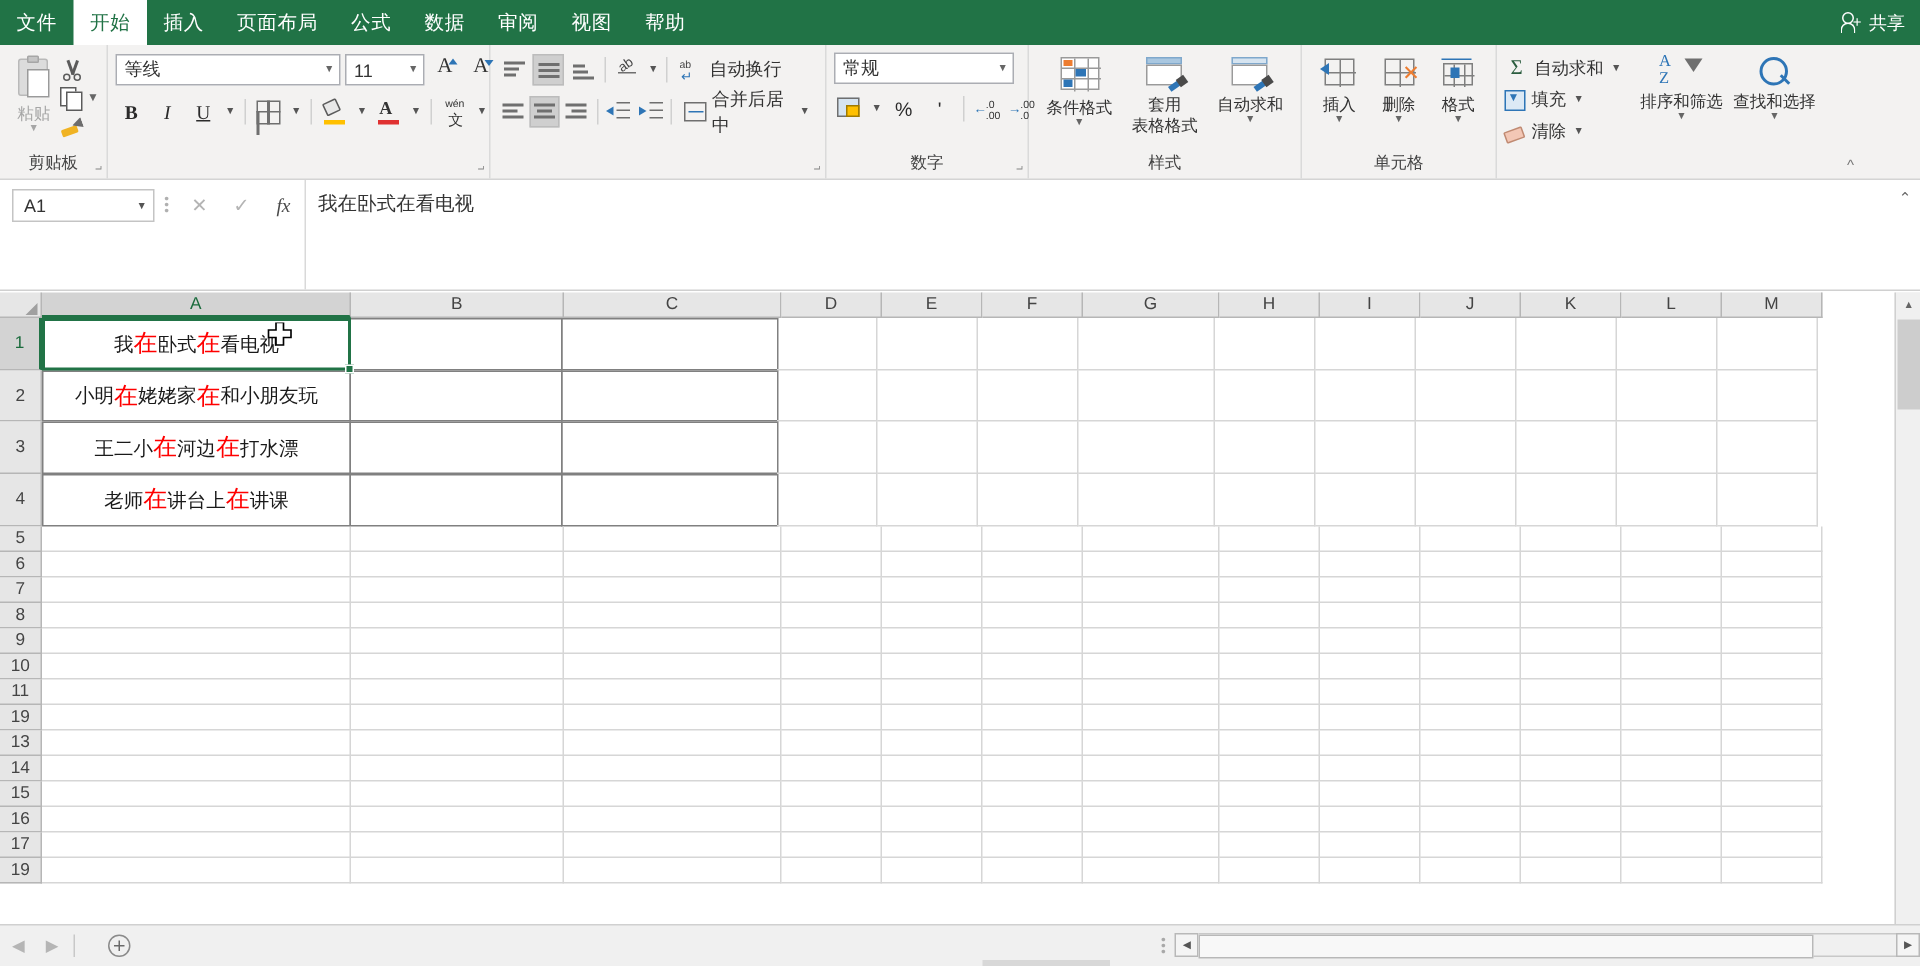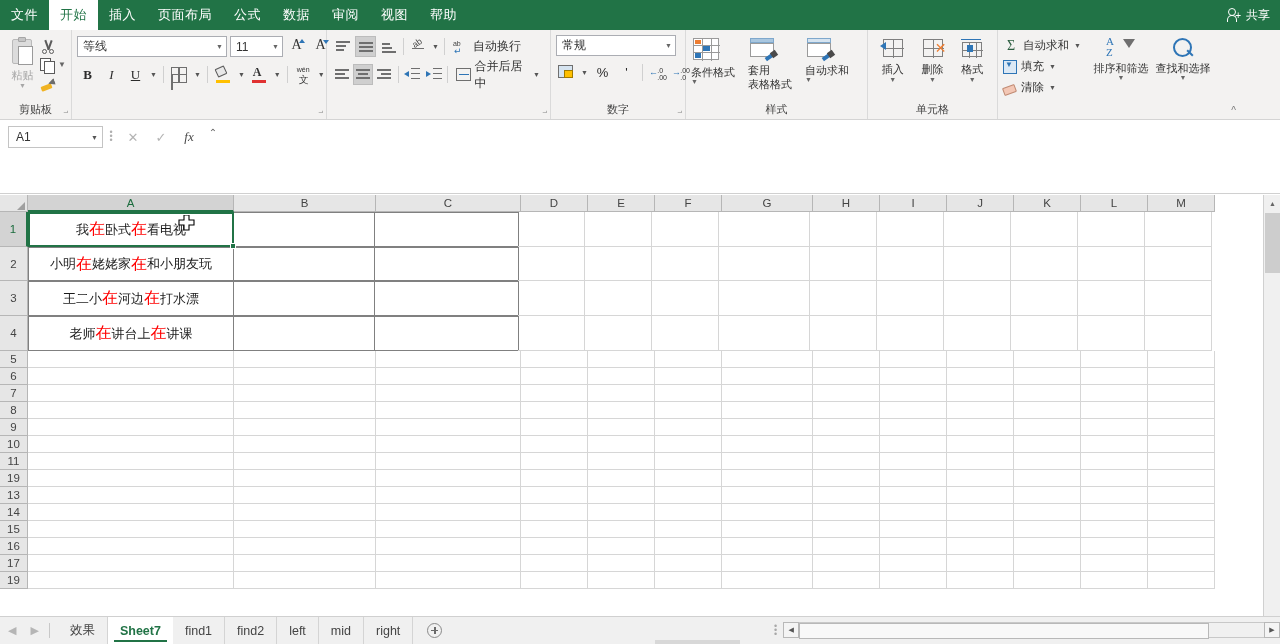--- a/index.html
+++ b/index.html
@@ -152,21 +152,21 @@
   .numrow2 { display:flex; align-items:center; gap:3px; height:22px; margin-top:5px;}
   .pcticon{width:17px;height:16px;position:relative;}
   .pcticon:before{content:"";position:absolute;left:0;top:1px;width:13px;height:11px;border:1.2px solid #6f6f6f;background:#d6e4f0;}
   .pcticon .mm{position:absolute;left:6px;top:6px;width:9px;height:8px;background:#ffc000;border:1px solid #a07a00;}
   .d0 { width:20px; height:18px; position:relative; font-size:7px; color:#2e75b6; cursor:pointer;}
   .d0 .num{position:absolute;right:1px;top:4px;font-size:7px;color:#333;}
   .d0 .arr{position:absolute;left:1px;top:5px;font-size:9px;color:#2e75b6;line-height:9px;}
 
   
   .g-styles { width:182px; }
-  .stbtn { width:58px; display:flex; flex-direction:column; align-items:flex-start; padding-top:2px; cursor:pointer;}
+  .stbtn { width:58px; display:flex; flex-direction:column; align-items:center; padding-top:2px; cursor:pointer;}
   .stbtn .lab { font-size:11px; color:#333; text-align:center; line-height:13px; margin-top:1px;}
   .condico { width:30px; height:28px; position:relative;}
   .gridbox{position:absolute;left:2px;top:1px;width:26px;height:22px;border:1.1px solid #9a9a9a;background:#fff;}
   .gridbox i{position:absolute;background:#9a9a9a;}
   .cellfill{position:absolute;background:#ed7d31;}
   .tableico{width:30px;height:26px;position:relative;}
   .tbl-head{position:absolute;left:2px;top:1px;width:24px;height:5px;background:#a9c7e0;border:1px solid #7fa8cc;}
   .tbl-body{position:absolute;left:2px;top:6px;width:24px;height:14px;border:1px solid #9a9a9a;background:#fff;}
   .brush2{position:absolute;right:0px;bottom:0px;width:13px;height:13px;}
   .brush2:before{content:"";position:absolute;left:0;top:5px;width:9px;height:4px;background:#2e75b6;transform:rotate(-35deg);}
@@ -624,20 +624,21 @@
   <div class="namebox">
     <span class="nv">A1</span>
     <span class="car">▼</span>
   </div>
   <div class="gripdots">•<br>•<br>•</div>
   <div class="fbtns">
     <div class="fb">✕</div>
     <div class="fb">✓</div>
     <div class="fb fx">fx</div>
   </div>
+  <div class="fcontent">我在卧式在看电视</div>
   <div class="fexpand">⌃</div>
 </div>
 
 <div class="gridwrap">
   <div class="colhdr">
     <div class="corner"></div>
     <div id="colheads" style="display:flex;">
         <div class="ch sel" style="width: 206px;">A</div>
         <div class="ch" style="width: 142px;">B</div>
         <div class="ch" style="width: 145px;">C</div>
@@ -983,29 +984,20 @@
     <div class="vs-thumb"></div>
   </div>
 </div>
 
 <div class="sheetbar">
   <div class="navbtns">
     <span class="navb">◀</span>
     <span class="navb">▶</span>
   </div>
   <div class="tabsep"></div>
-  <div class="stabs" id="stabs">
-      <div class="stab">效果</div>
-      <div class="stab active">Sheet7</div>
-      <div class="stab">find1</div>
-      <div class="stab">find2</div>
-      <div class="stab">left</div>
-      <div class="stab">mid</div>
-      <div class="stab">right</div>
-    </div>
   <div class="addsheet">
     <span class="plus-circle"></span>
   </div>
   <div class="hscroll-wrap">
     <span class="hgrip">•<br>•<br>•</span>
     <span class="hs-l">◀</span>
     <span class="hs-track">
         <span class="hs-thumb"></span>
       </span>
     <span class="hs-r">▶</span>

